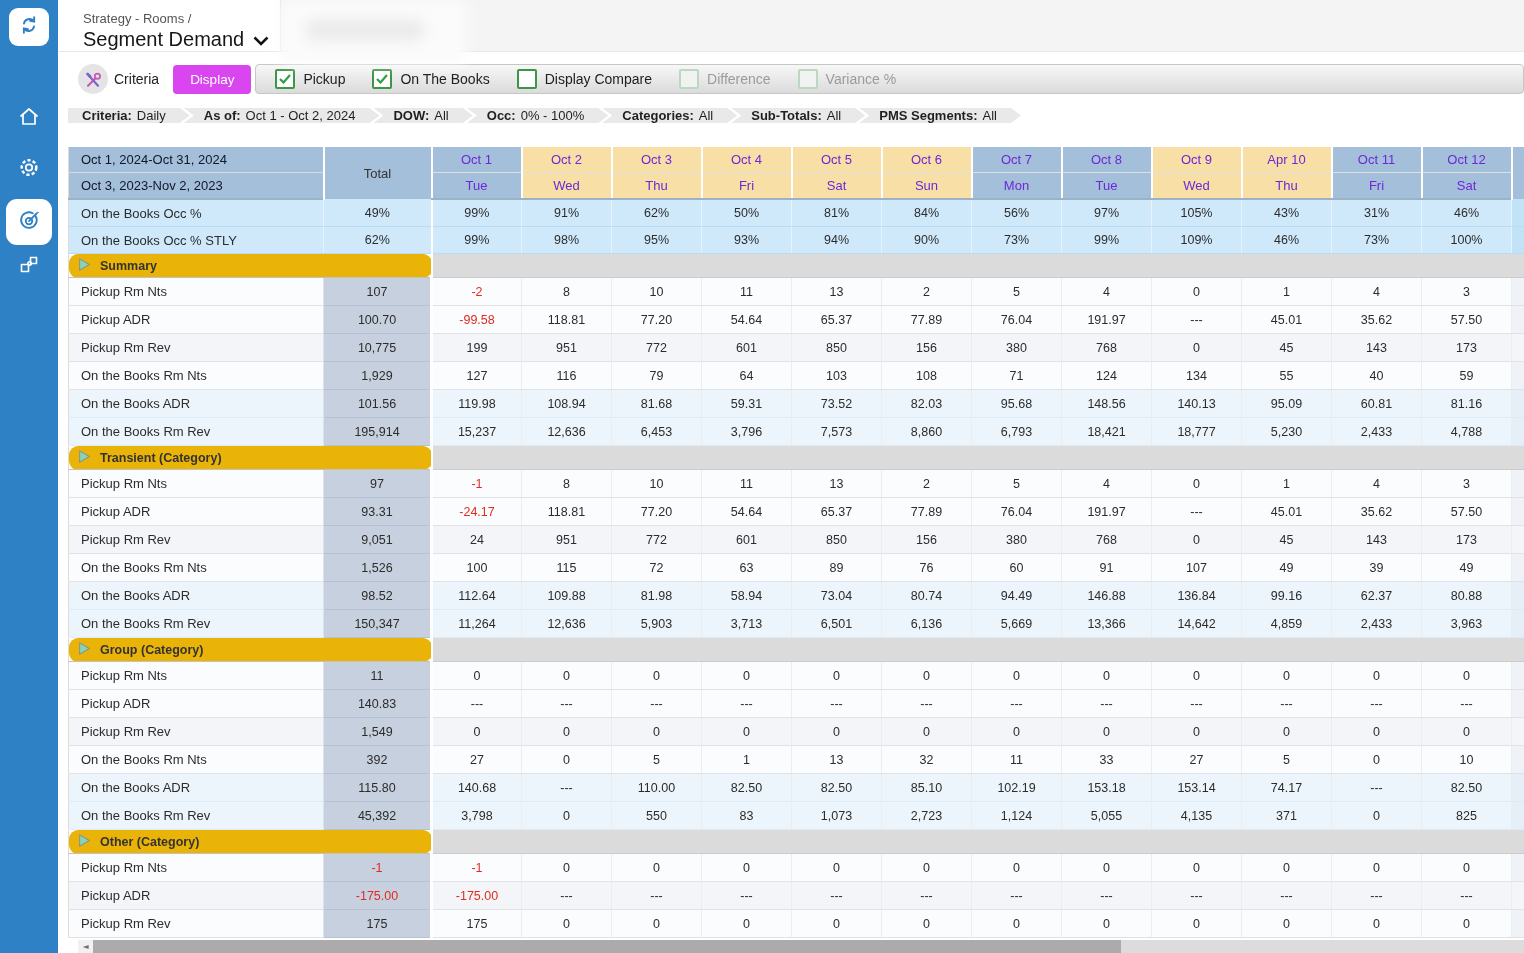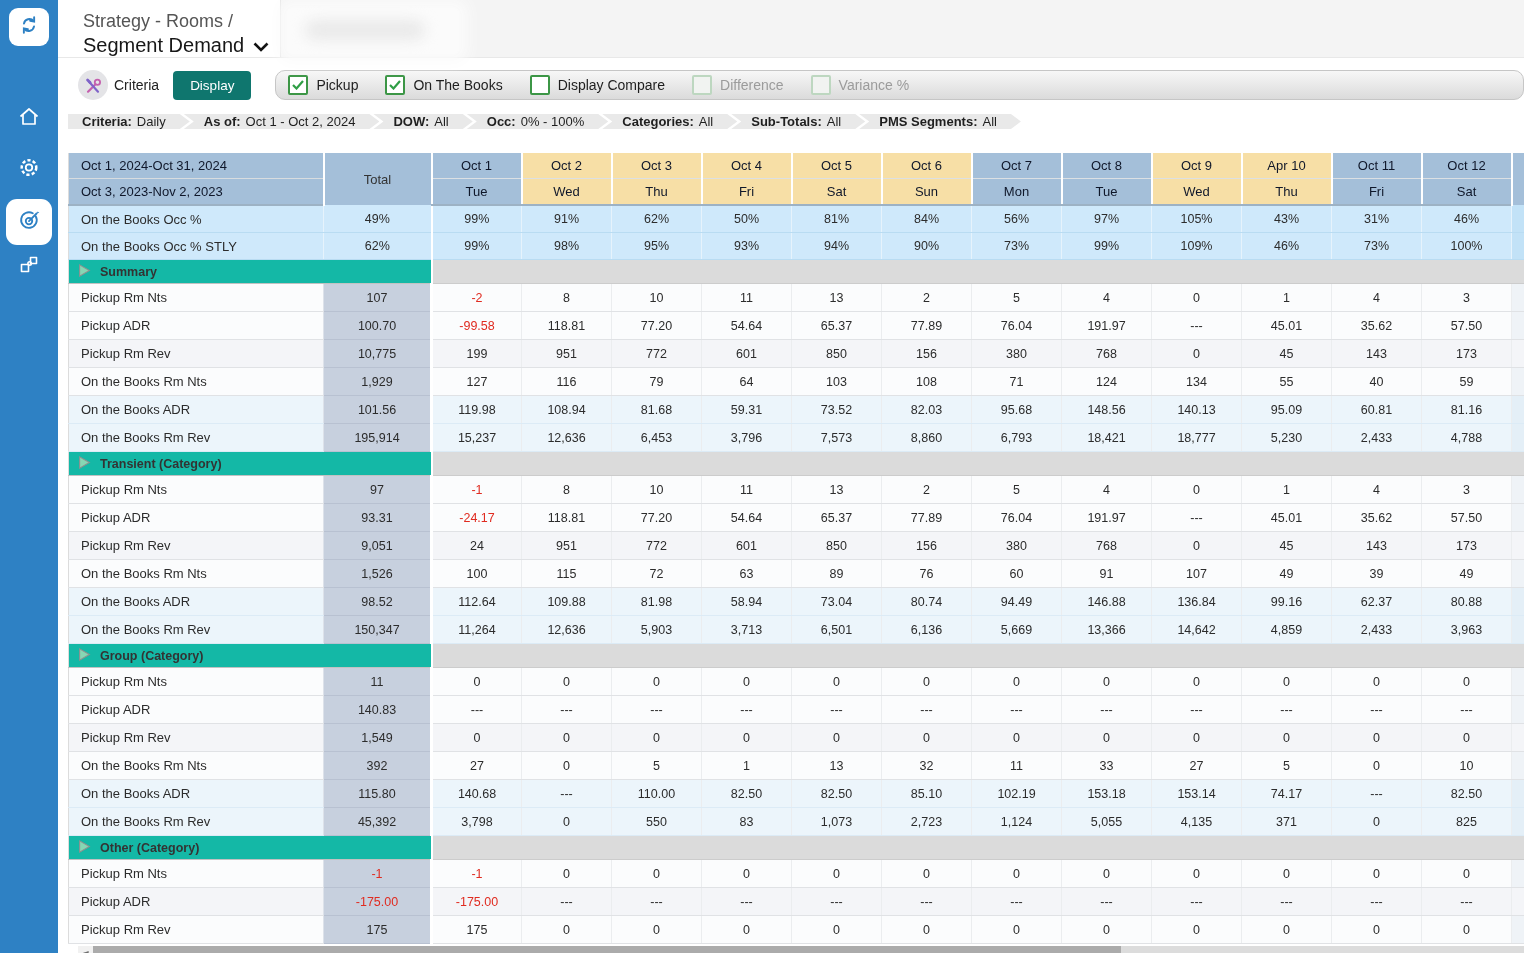--- a/index.html
+++ b/index.html
@@ -20,65 +20,65 @@
   .main{flex:1;display:flex;flex-direction:column;background:#fff;min-width:0;}
 
   
   .topbar{display:flex;height:68px;border-bottom:1px solid #e8e8e8;}
   .logo-block{width:247px;background:#f1f1f1;display:flex;align-items:center;justify-content:center;border-right:1px solid #e3e3e3;}
   .logo-main{font-size:28px;font-weight:bold;color:#1b72b8;letter-spacing:-0.5px;}
   .logo-tm{font-size:9px;color:#1b72b8;vertical-align:top;}
   .logo-sep{color:#bfbfbf;font-size:24px;margin:0 9px 0 10px;font-weight:200;}
   .logo-prod{font-size:22px;color:#8e8e8e;}
   .crumb-block{width:223px;background:#ffffff;padding:11px 0 0 25px;box-sizing:border-box;border-right:1px solid #e3e3e3;}
-  .crumb-top{font-size:18px;color:#555;}
+  .crumb-top{font-size:13px;color:#555;}
   .crumb-title{display:flex;align-items:center;gap:9px;margin-top:2px;font-size:20px;color:#171717;cursor:pointer;}
   .right-block{flex:1;background:#f4f4f4;position:relative;}
   .blur-box{position:absolute;left:6px;top:8px;width:172px;height:46px;background:#fbfbfb;border-radius:5px;box-shadow:0 0 14px 9px #fbfbfb;}
   .blur-smudge{position:absolute;left:18px;top:12px;width:120px;height:20px;background:#e9e9e9;border-radius:10px;filter:blur(7px);}
 
   
   .toolbar{display:flex;align-items:center;height:34px;margin-top:12px;padding-left:20px;}
   .crit-icon{width:30px;height:30px;border-radius:50%;background:#e4e4e7;display:flex;align-items:center;justify-content:center;}
   .crit-label{font-size:14px;color:#222;margin:0 14px 0 6px;}
-  .display-btn{background:#0f766e;color:#fff;font-size:13.5px;border:none;border-radius:4px;padding:7px 17px;font-family:inherit;cursor:pointer;}
-  .strip{flex:1;height:28px;margin-left:24px;background:linear-gradient(#f7f7f7,#dbdbdb);border:1px solid #c6c6c6;border-radius:10px;display:flex;align-items:center;gap:27px;padding-left:12px;}
+  .display-btn{background:#d946ef;color:#fff;font-size:13.5px;border:none;border-radius:4px;padding:7px 17px;font-family:inherit;cursor:pointer;}
+  .strip{flex:1;height:28px;margin-left:4px;background:linear-gradient(#f7f7f7,#dbdbdb);border:1px solid #c6c6c6;border-radius:4px;display:flex;align-items:center;gap:27px;padding-left:19px;}
   .cb-item{display:flex;align-items:center;gap:8px;cursor:pointer;}
   .cb-box{width:16px;height:16px;background:#fff;border:2px solid #3c9646;border-radius:2px;display:flex;align-items:center;justify-content:center;}
   .cb-item.disabled .cb-box{border-color:#bdd7c0;background:#f1f3f1;}
   .cb-label{font-size:14px;color:#1e1e1e;}
   .cb-item.disabled .cb-label{color:#9b9b9b;}
 
   
   .filterbar{display:flex;margin:14px 0 11px 10px;height:27px;}
   .fseg{display:flex;align-items:center;background:#e9e9e9;font-size:13px;color:#1f1f1f;padding:0 24px 0 20px;clip-path:polygon(0 0,calc(100% - 10px) 0,100% 50%,calc(100% - 10px) 100%,0 100%,10px 50%);margin-right:-6px;cursor:pointer;white-space:nowrap;}
   .fseg.first{clip-path:polygon(0 0,calc(100% - 10px) 0,100% 50%,calc(100% - 10px) 100%,0 100%);padding-left:14px;}
   .fseg b{margin-right:5px;}
 
   
   .table-wrap{margin:13px 0 0 10px;}
   table.grid{border-collapse:collapse;table-layout:fixed;width:1456px;font-size:12.5px;color:#2c2c2c;border-left:1px solid #dcdcdc;}
   table.grid td{padding:0;text-align:center;overflow:hidden;white-space:nowrap;}
   .h-period{background:#a4bfd9;text-align:left !important;padding-left:12px !important;font-size:13px;height:25px;color:#0f172a;}
   tr.hrow1 .h-period{border-bottom:1px solid rgba(40,60,80,.18);}
   .h-total{background:#a4bfd9;border-left:2px solid #fff;font-size:13px;color:#333;}
-  .h-date,.h-dow{height:25px;font-size:13px;border-left:2px solid #fff;color:#0f172a;}
+  .h-date,.h-dow{height:25px;font-size:13px;border-left:2px solid #fff;color:#6d28d9;}
   .h-dow{border-top:1px solid rgba(40,60,80,.16);}
   tr.hrow2 td{border-bottom:2px solid #9db2c4;}
   .tone-blue{background:#a4bfd9;}
   .tone-tan{background:#f7dfa6;}
   .h-sliver{background:#a4bfd9;border-left:2px solid #fff;}
 
   tr.occ td{height:26px;background:#cfe9fb;border-bottom:1px solid #b9dcf2;border-left:1px solid #e6f3fc;}
   tr.occ .occ-label{text-align:left !important;padding-left:12px !important;font-size:13px;border-left:none;}
   tr.occ .col-first{border-left:2px solid #fff;}
   tr.occ .sliver{background:#c2e2f7;}
 
   tr.sec td{height:23px;}
-  .sec-left{background:#14b8a6;border-bottom:1px solid #c2c2c2;}
+  .sec-left{background:#eab308;border-bottom:1px solid #c2c2c2;border-radius:9px;}
   .sec-left .wrap{display:flex;align-items:center;gap:9px;padding-left:9px;}
   .sec-left .t{font-weight:bold;font-size:12.5px;color:#333;}
   .sec-right{background:#dbdbdb;border-left:2px solid #fff;border-bottom:1px solid #cccccc;}
 
   tr.drow td{height:27px;background:#fbfcfd;border-left:1px solid #ebedef;border-bottom:1px solid #e0e2e5;}
   tr.drow .r-label{text-align:left !important;padding-left:12px !important;font-size:13px;border-left:none;}
   tr.drow .r-total{background:#c7d0de;border-bottom:1px solid #b8c1d1;border-left:1px solid #dde2ea;}
   tr.drow .col-first{border-left:3px solid #fff;}
   tr.drow.shade td{background:#f4f5f8;}
   tr.drow.shade .r-total{background:#c7d0de;}

